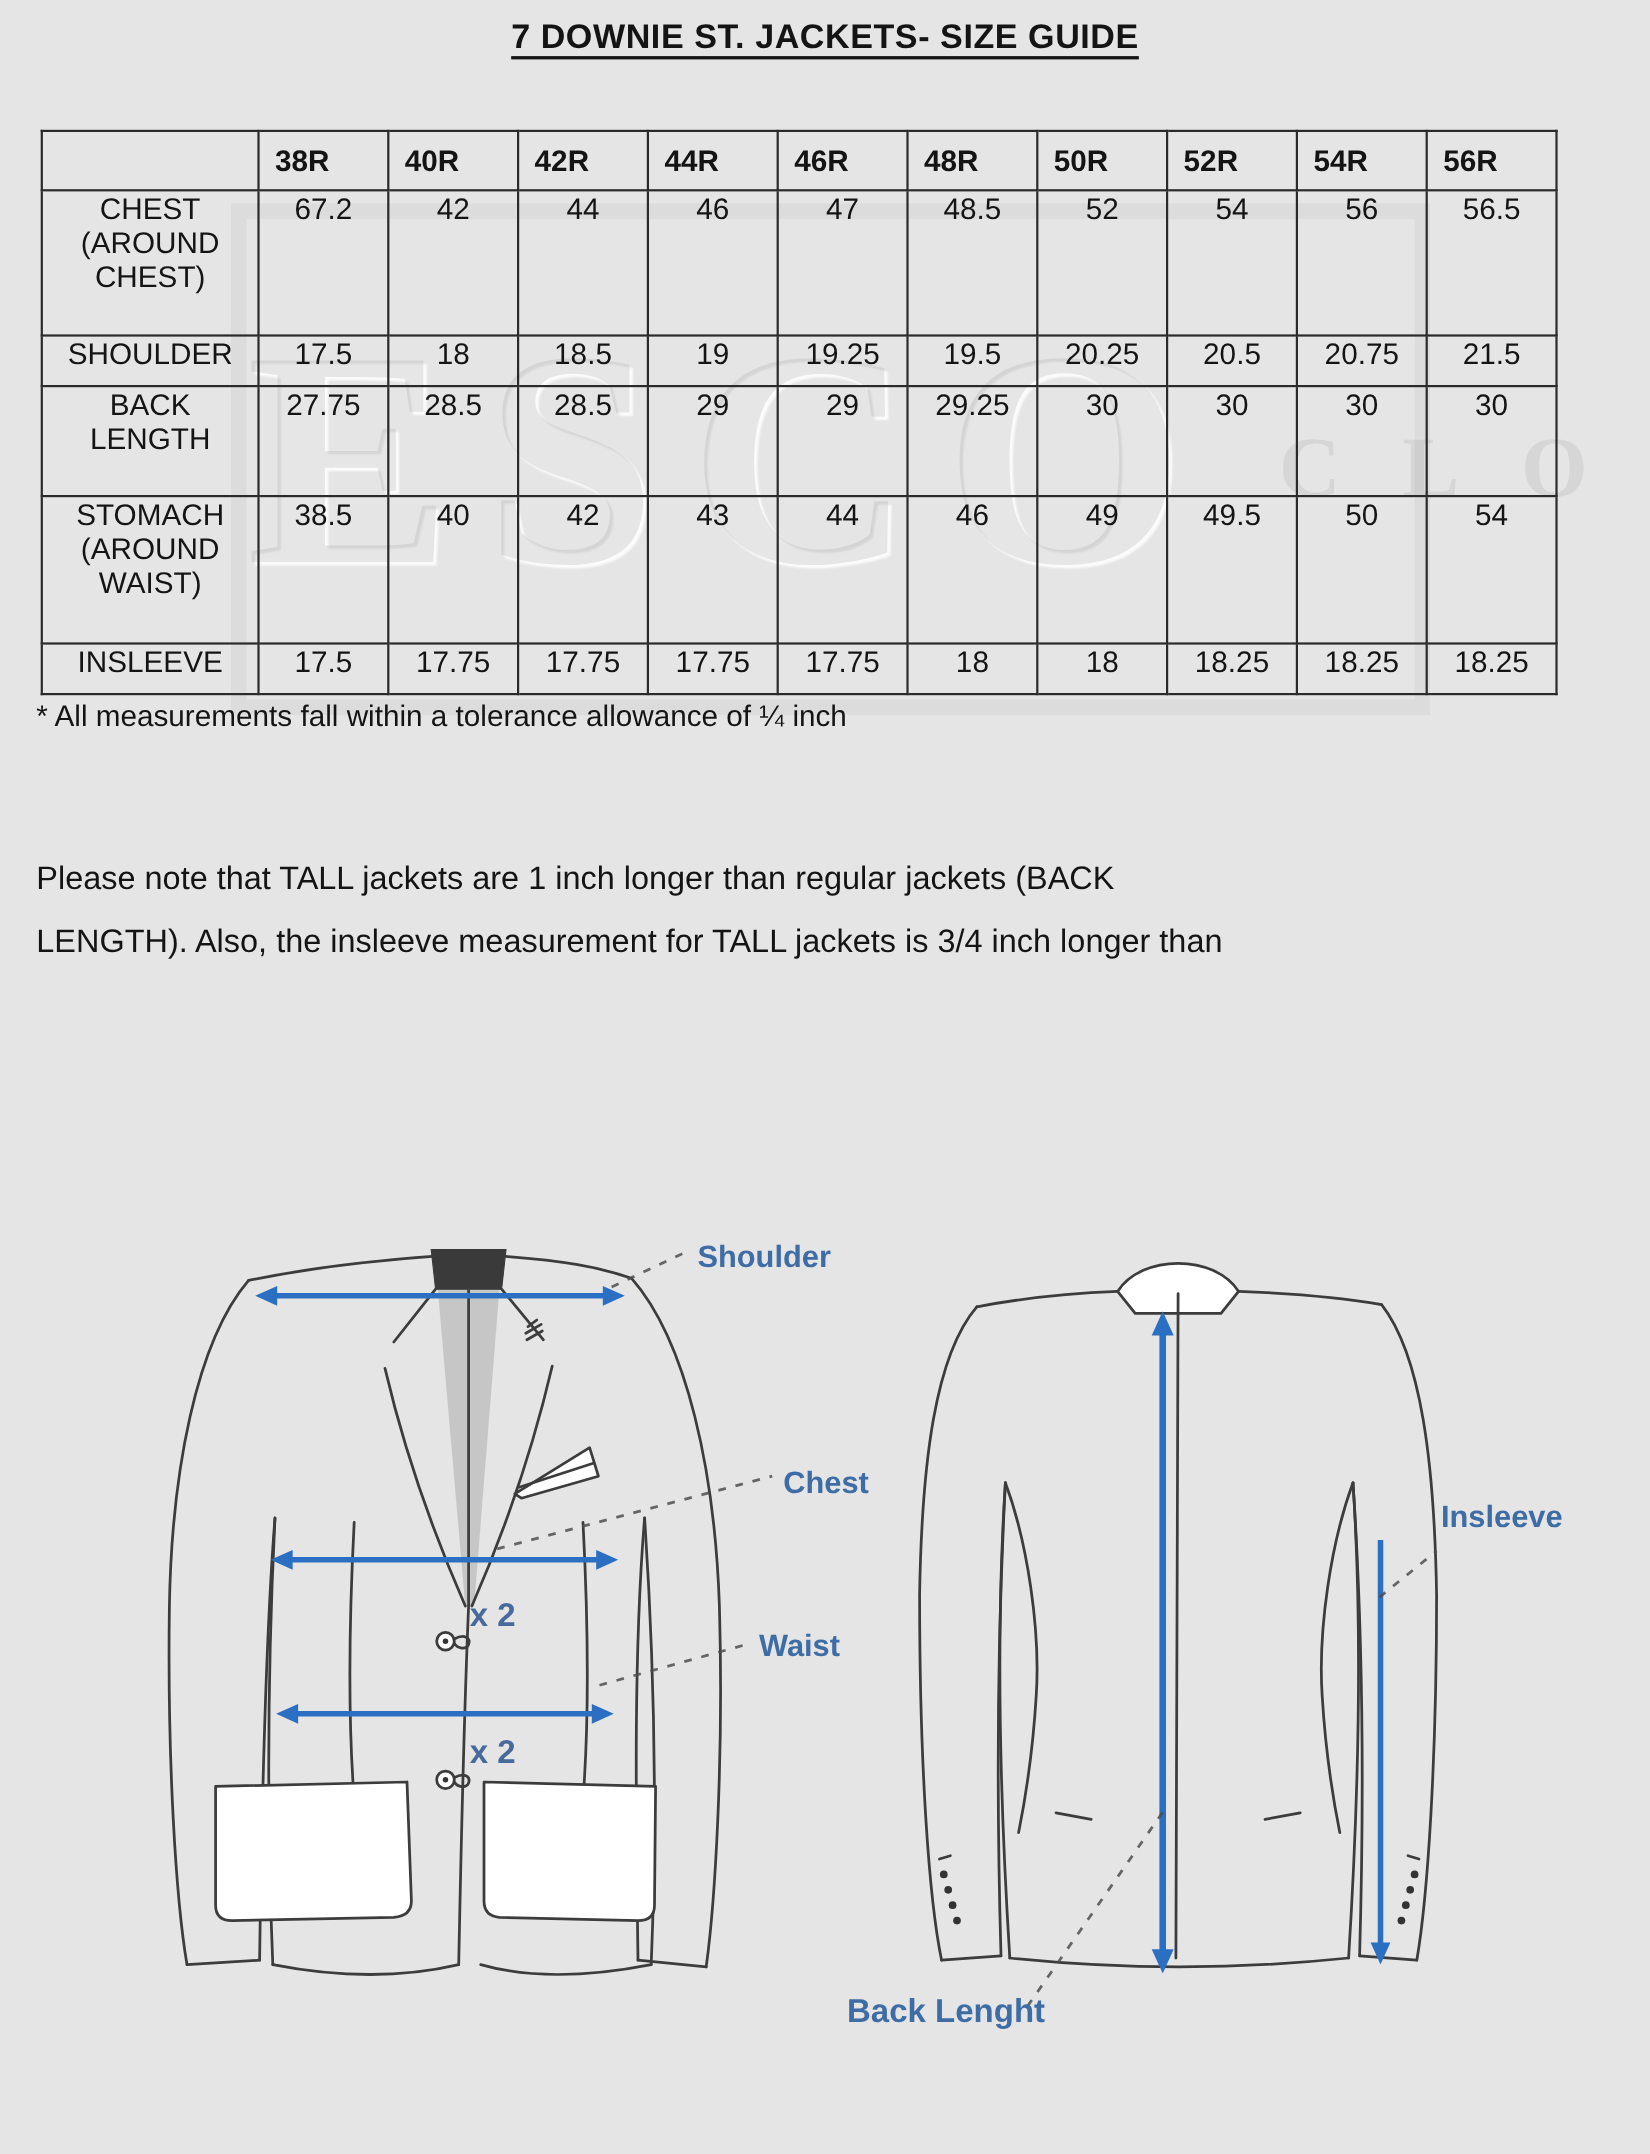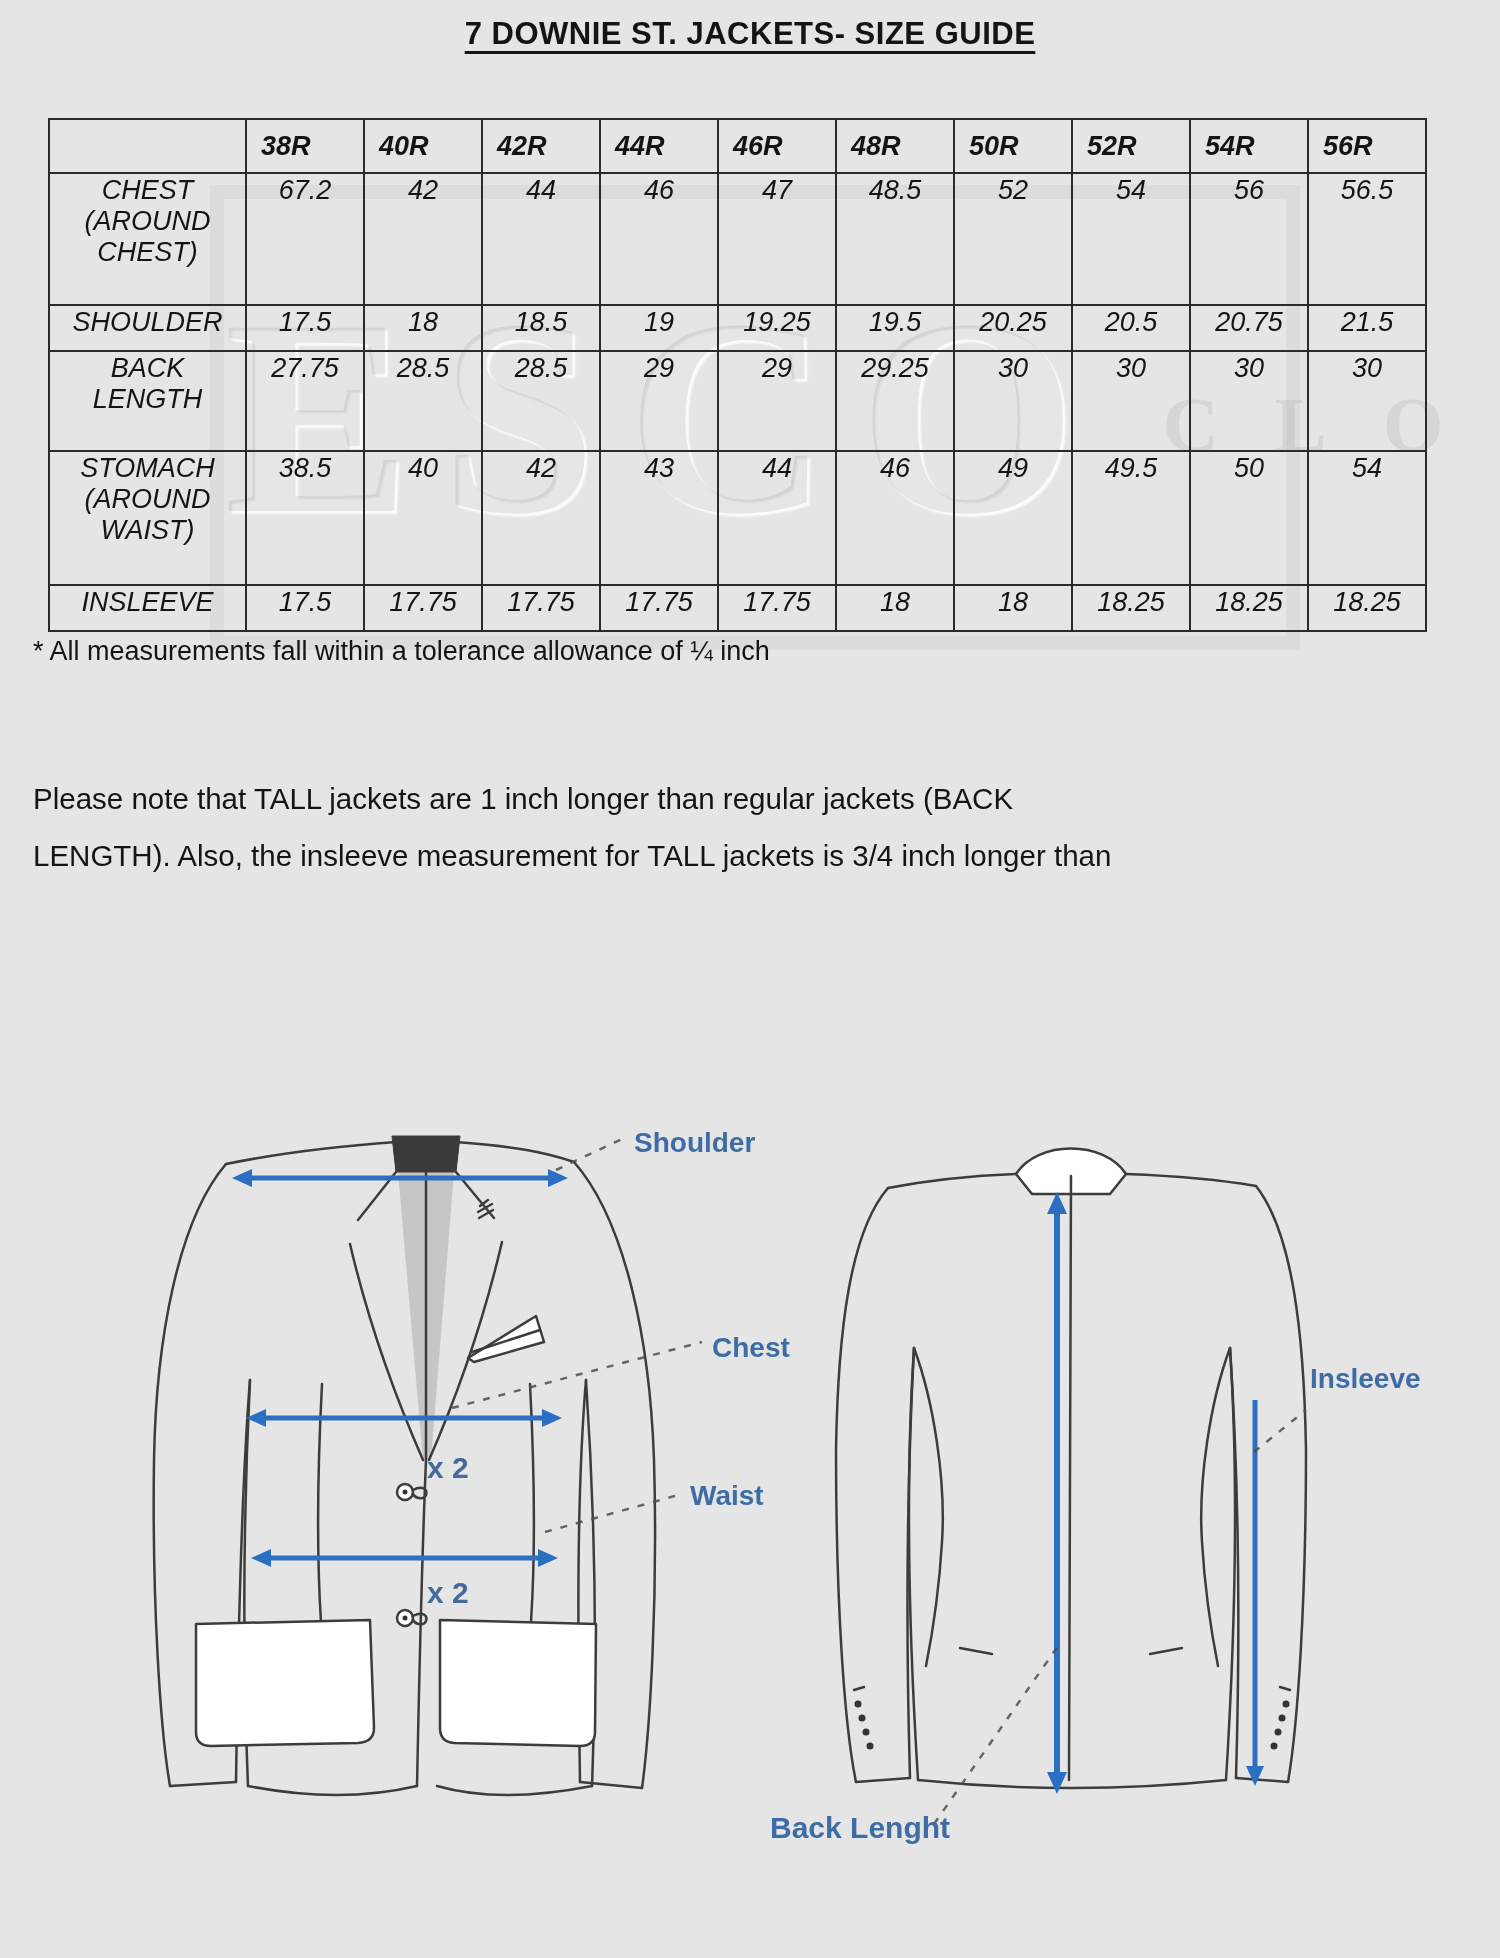--- a/index.html
+++ b/index.html
@@ -15,22 +15,22 @@
   
   .watermark{position:absolute;left:210px;top:185px;width:1090px;height:465px;z-index:0;
              display:flex;flex-direction:row;align-items:center;justify-content:flex-start;
              border:14px solid rgba(160,160,160,0.13);box-sizing:border-box;pointer-events:none;}
   .wm1{font-family:"Liberation Serif",serif;font-weight:bold;font-size:280px;line-height:0.98;
        letter-spacing:30px;color:rgba(125,125,125,0.16);
        text-shadow:3px 3px 2px rgba(255,255,255,0.85);}
   .wm2{font-family:"Liberation Serif",serif;font-weight:bold;font-size:78px;line-height:1.0;
        letter-spacing:56px;text-indent:56px;color:rgba(125,125,125,0.15);margin-top:14px;}
   
-  table.size{position:absolute;left:48px;top:118px;z-index:1;border-collapse:collapse;
-             table-layout:fixed;background:transparent;font-style:italic;}
+  table.size{position:absolute;left:37px;top:118px;z-index:1;border-collapse:collapse;
+             table-layout:fixed;background:transparent;}
   table.size th,table.size td{border:2px solid #2a2a2a;font-size:27px;padding:1px 6px;
              vertical-align:top;overflow:hidden;}
   table.size thead th{font-weight:bold;text-align:left;padding-left:14px;height:50px;vertical-align:middle;}
   table.size thead th.corner{padding:0;}
   table.size tbody th{font-weight:400;text-align:center;padding-left:2px;padding-right:2px;}
   table.size td.val{text-align:center;}
   table.size tbody tr:nth-child(1){height:132px;}
   table.size tbody tr:nth-child(2){height:46px;}
   table.size tbody tr:nth-child(3){height:100px;}
   table.size tbody tr:nth-child(4){height:134px;}

